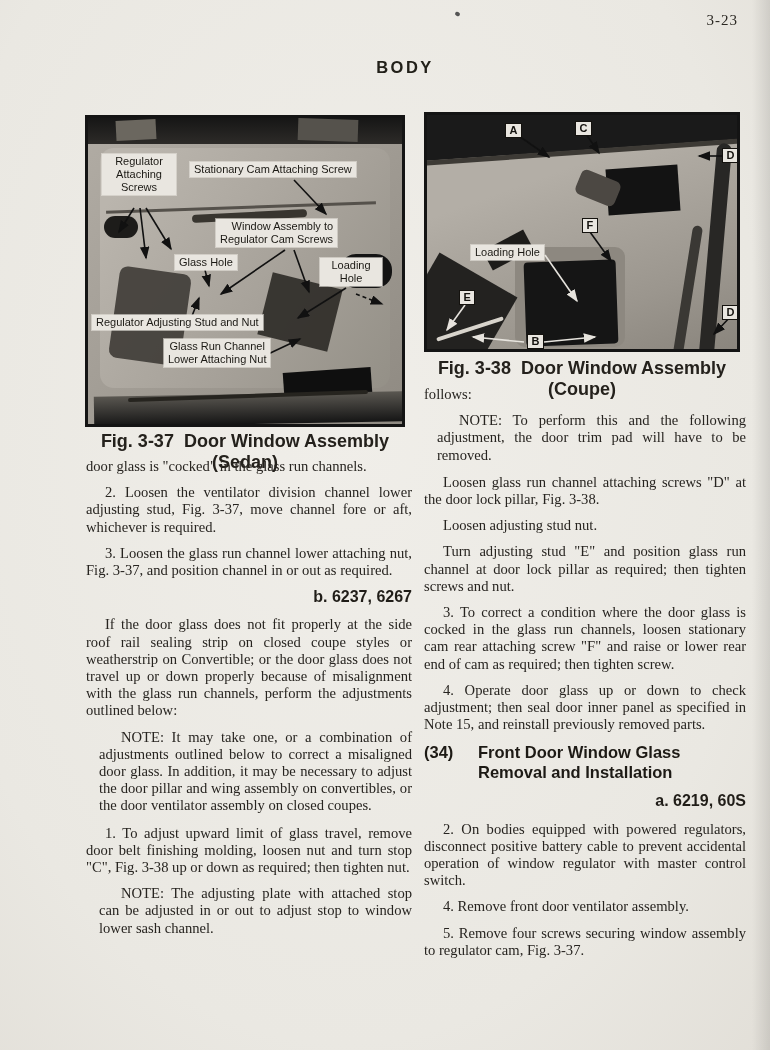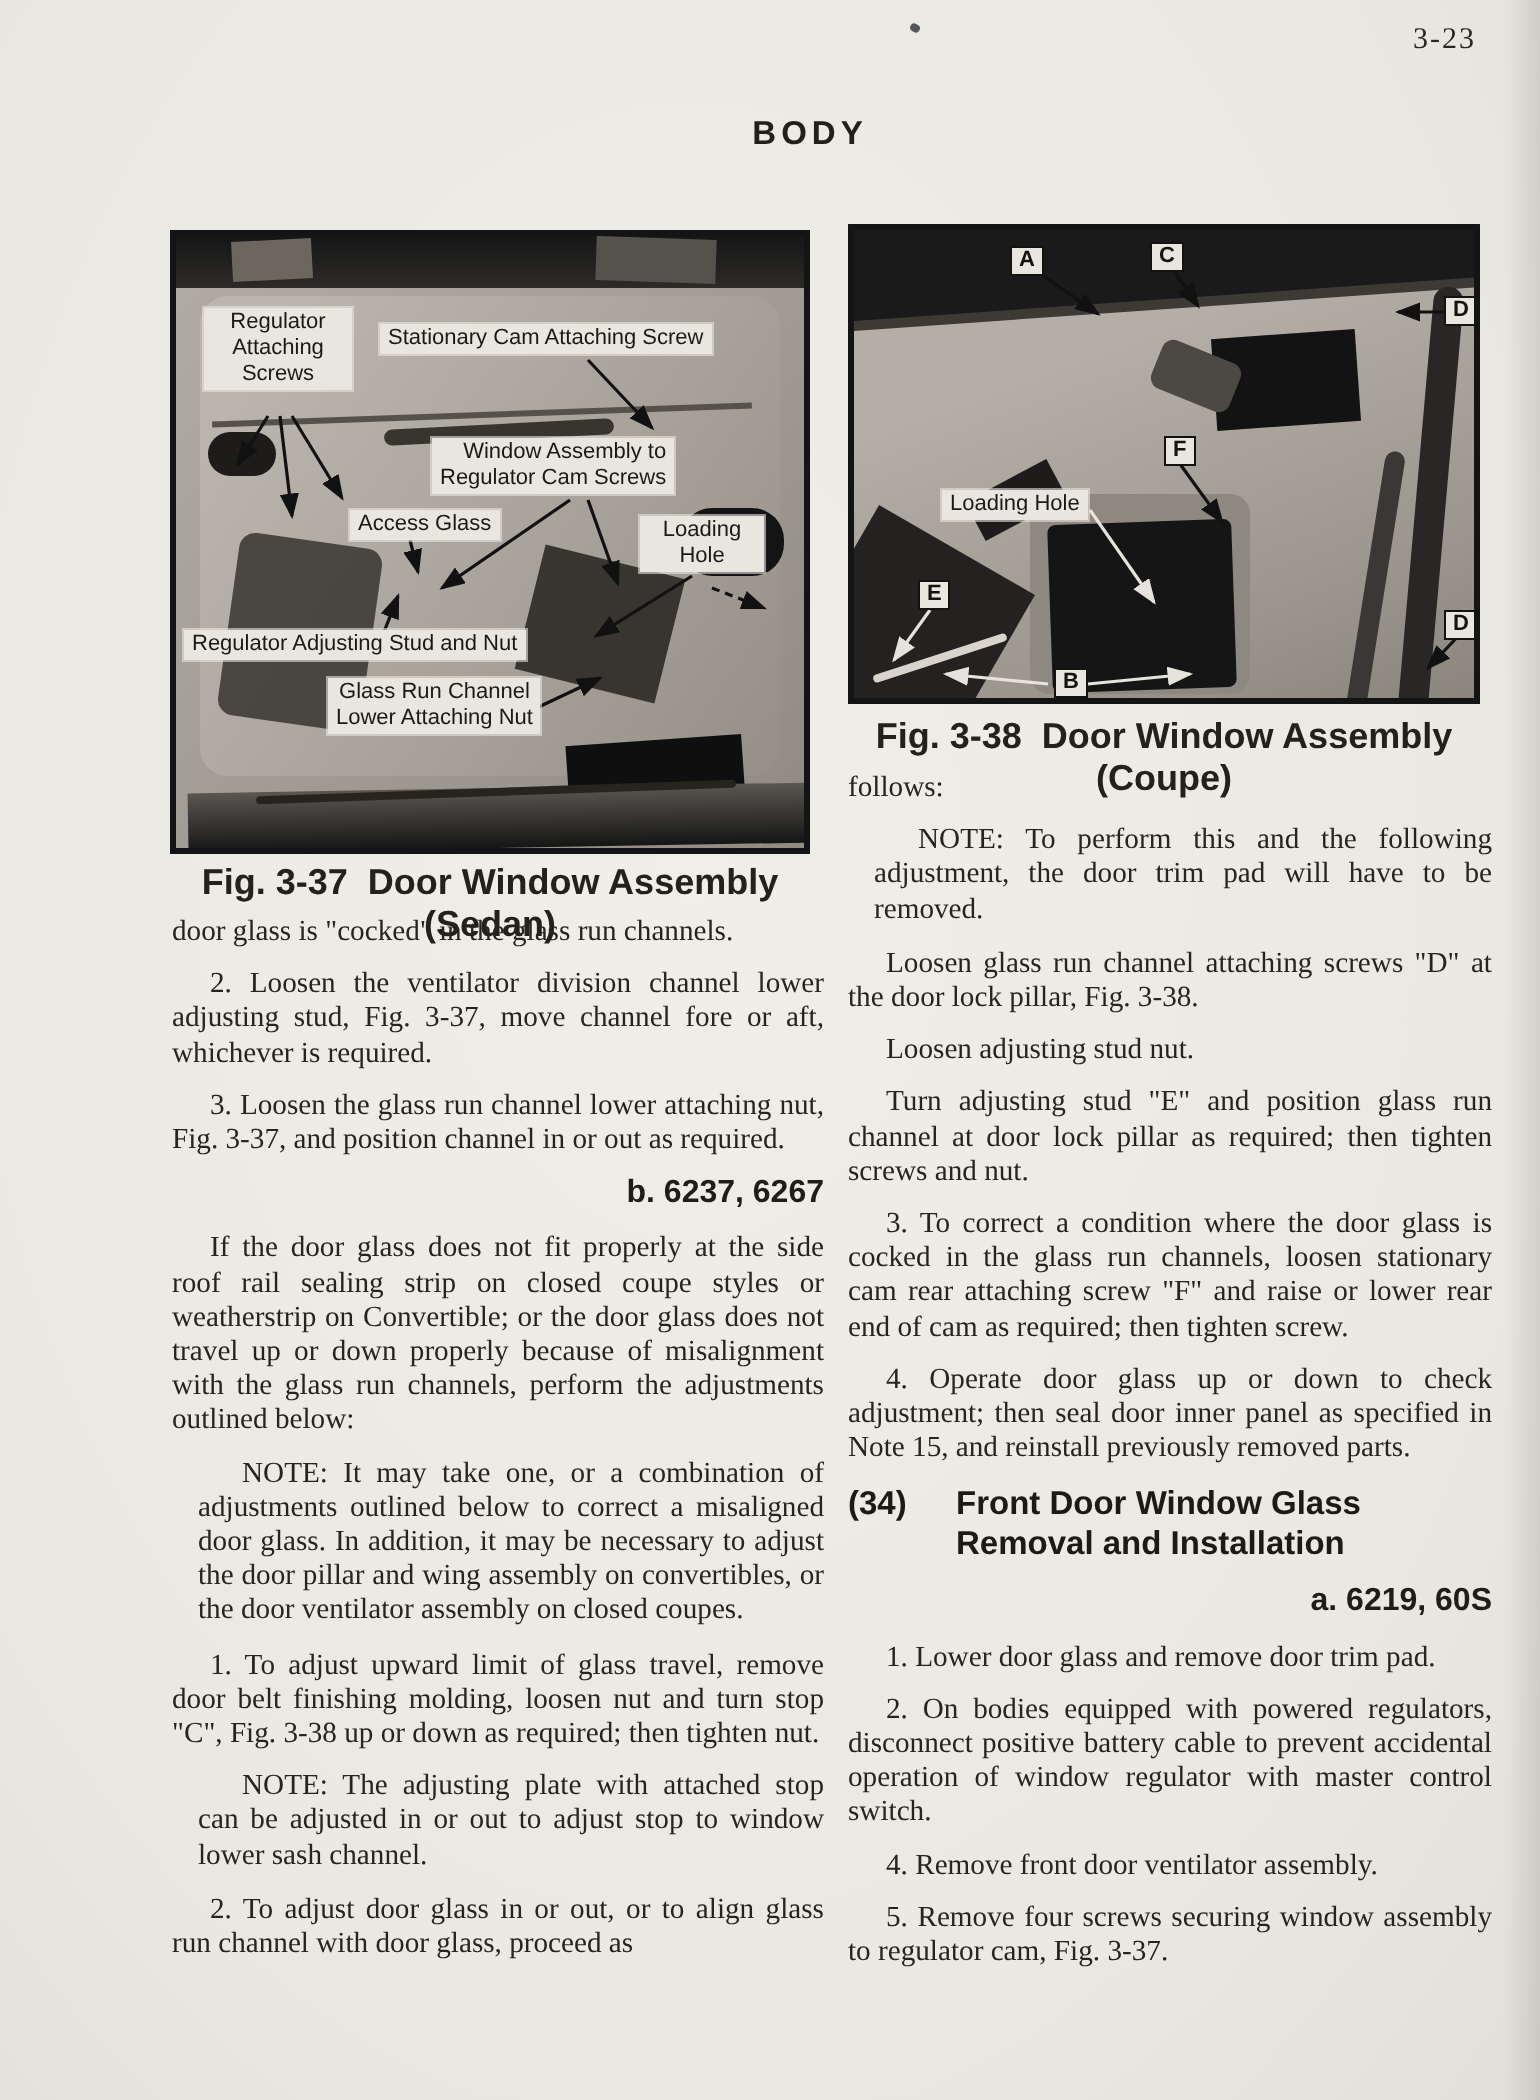--- a/index.html
+++ b/index.html
@@ -91,21 +91,21 @@
         <line x1="176" y1="238" x2="212" y2="221" marker-end="url(#ah37)"></line>
       </g>
     </svg>
 
     <div class="figlabel" style="left:14px;top:36px;width:66px;">Regulator
 Attaching
 Screws</div>
     <div class="figlabel" style="left:102px;top:44px;">Stationary Cam Attaching Screw</div>
     <div class="figlabel" style="left:128px;top:101px;text-align:right;">Window Assembly to
 Regulator Cam Screws</div>
-    <div class="figlabel" style="left:87px;top:137px;">Access Glass</div>
+    <div class="figlabel" style="left:87px;top:137px;">Glass Hole</div>
     <div class="figlabel" style="left:232px;top:140px;width:54px;">Loading
 Hole</div>
     <div class="figlabel" style="left:4px;top:197px;">Regulator Adjusting Stud and Nut</div>
     <div class="figlabel" style="left:76px;top:221px;">Glass Run Channel
 Lower Attaching Nut</div>
   </div>
   <div class="figcaption" style="left:85px;top:431px;width:320px;">
     <span class="fign">Fig. 3-37</span><span>Door Window Assembly (Sedan)</span>
   </div>
 
@@ -161,34 +161,32 @@
 
   <div class="col col-left">
     <p class="para noindent">door glass is "cocked" in the glass run channels.</p>
     <p class="para">2. Loosen the ventilator division channel lower adjusting stud, Fig. 3-37, move channel fore or aft, whichever is required.</p>
     <p class="para">3. Loosen the glass run channel lower attaching nut, Fig. 3-37, and position channel in or out as required.</p>
     <div class="subhead">b. 6237, 6267</div>
     <p class="para">If the door glass does not fit properly at the side roof rail sealing strip on closed coupe styles or weatherstrip on Convertible; or the door glass does not travel up or down properly because of misalignment with the glass run channels, perform the adjustments outlined below:</p>
     <p class="note">NOTE: It may take one, or a combination of adjustments outlined below to correct a misaligned door glass. In addition, it may be necessary to adjust the door pillar and wing assembly on convertibles, or the door ventilator assembly on closed coupes.</p>
     <p class="para">1. To adjust upward limit of glass travel, remove door belt finishing molding, loosen nut and turn stop "C", Fig. 3-38 up or down as required; then tighten nut.</p>
     <p class="note">NOTE: The adjusting plate with attached stop can be adjusted in or out to adjust stop to window lower sash channel.</p>
-    <p class="para">2. To adjust door glass in or out, or to align glass run channel with door glass, proceed as</p>
   </div>
 
   <div class="col col-right">
     <p class="para noindent">follows:</p>
     <p class="note">NOTE: To perform this and the following adjustment, the door trim pad will have to be removed.</p>
     <p class="para">Loosen glass run channel attaching screws "D" at the door lock pillar, Fig. 3-38.</p>
     <p class="para">Loosen adjusting stud nut.</p>
     <p class="para">Turn adjusting stud "E" and position glass run channel at door lock pillar as required; then tighten screws and nut.</p>
     <p class="para">3. To correct a condition where the door glass is cocked in the glass run channels, loosen stationary cam rear attaching screw "F" and raise or lower rear end of cam as required; then tighten screw.</p>
     <p class="para">4. Operate door glass up or down to check adjustment; then seal door inner panel as specified in Note 15, and reinstall previously removed parts.</p>
     <div class="sechead">
       <span class="num">(34)</span>
       <span class="ttl">Front Door Window Glass Removal and Installation</span>
     </div>
     <div class="subhead">a. 6219, 60S</div>
-    <p class="para">1. Lower door glass and remove door trim pad.</p>
     <p class="para">2. On bodies equipped with powered regulators, disconnect positive battery cable to prevent accidental operation of window regulator with master control switch.</p>
     <p class="para">4. Remove front door ventilator assembly.</p>
     <p class="para">5. Remove four screws securing window assembly to regulator cam, Fig. 3-37.</p>
   </div>
 </div>
 
 </body></html>

